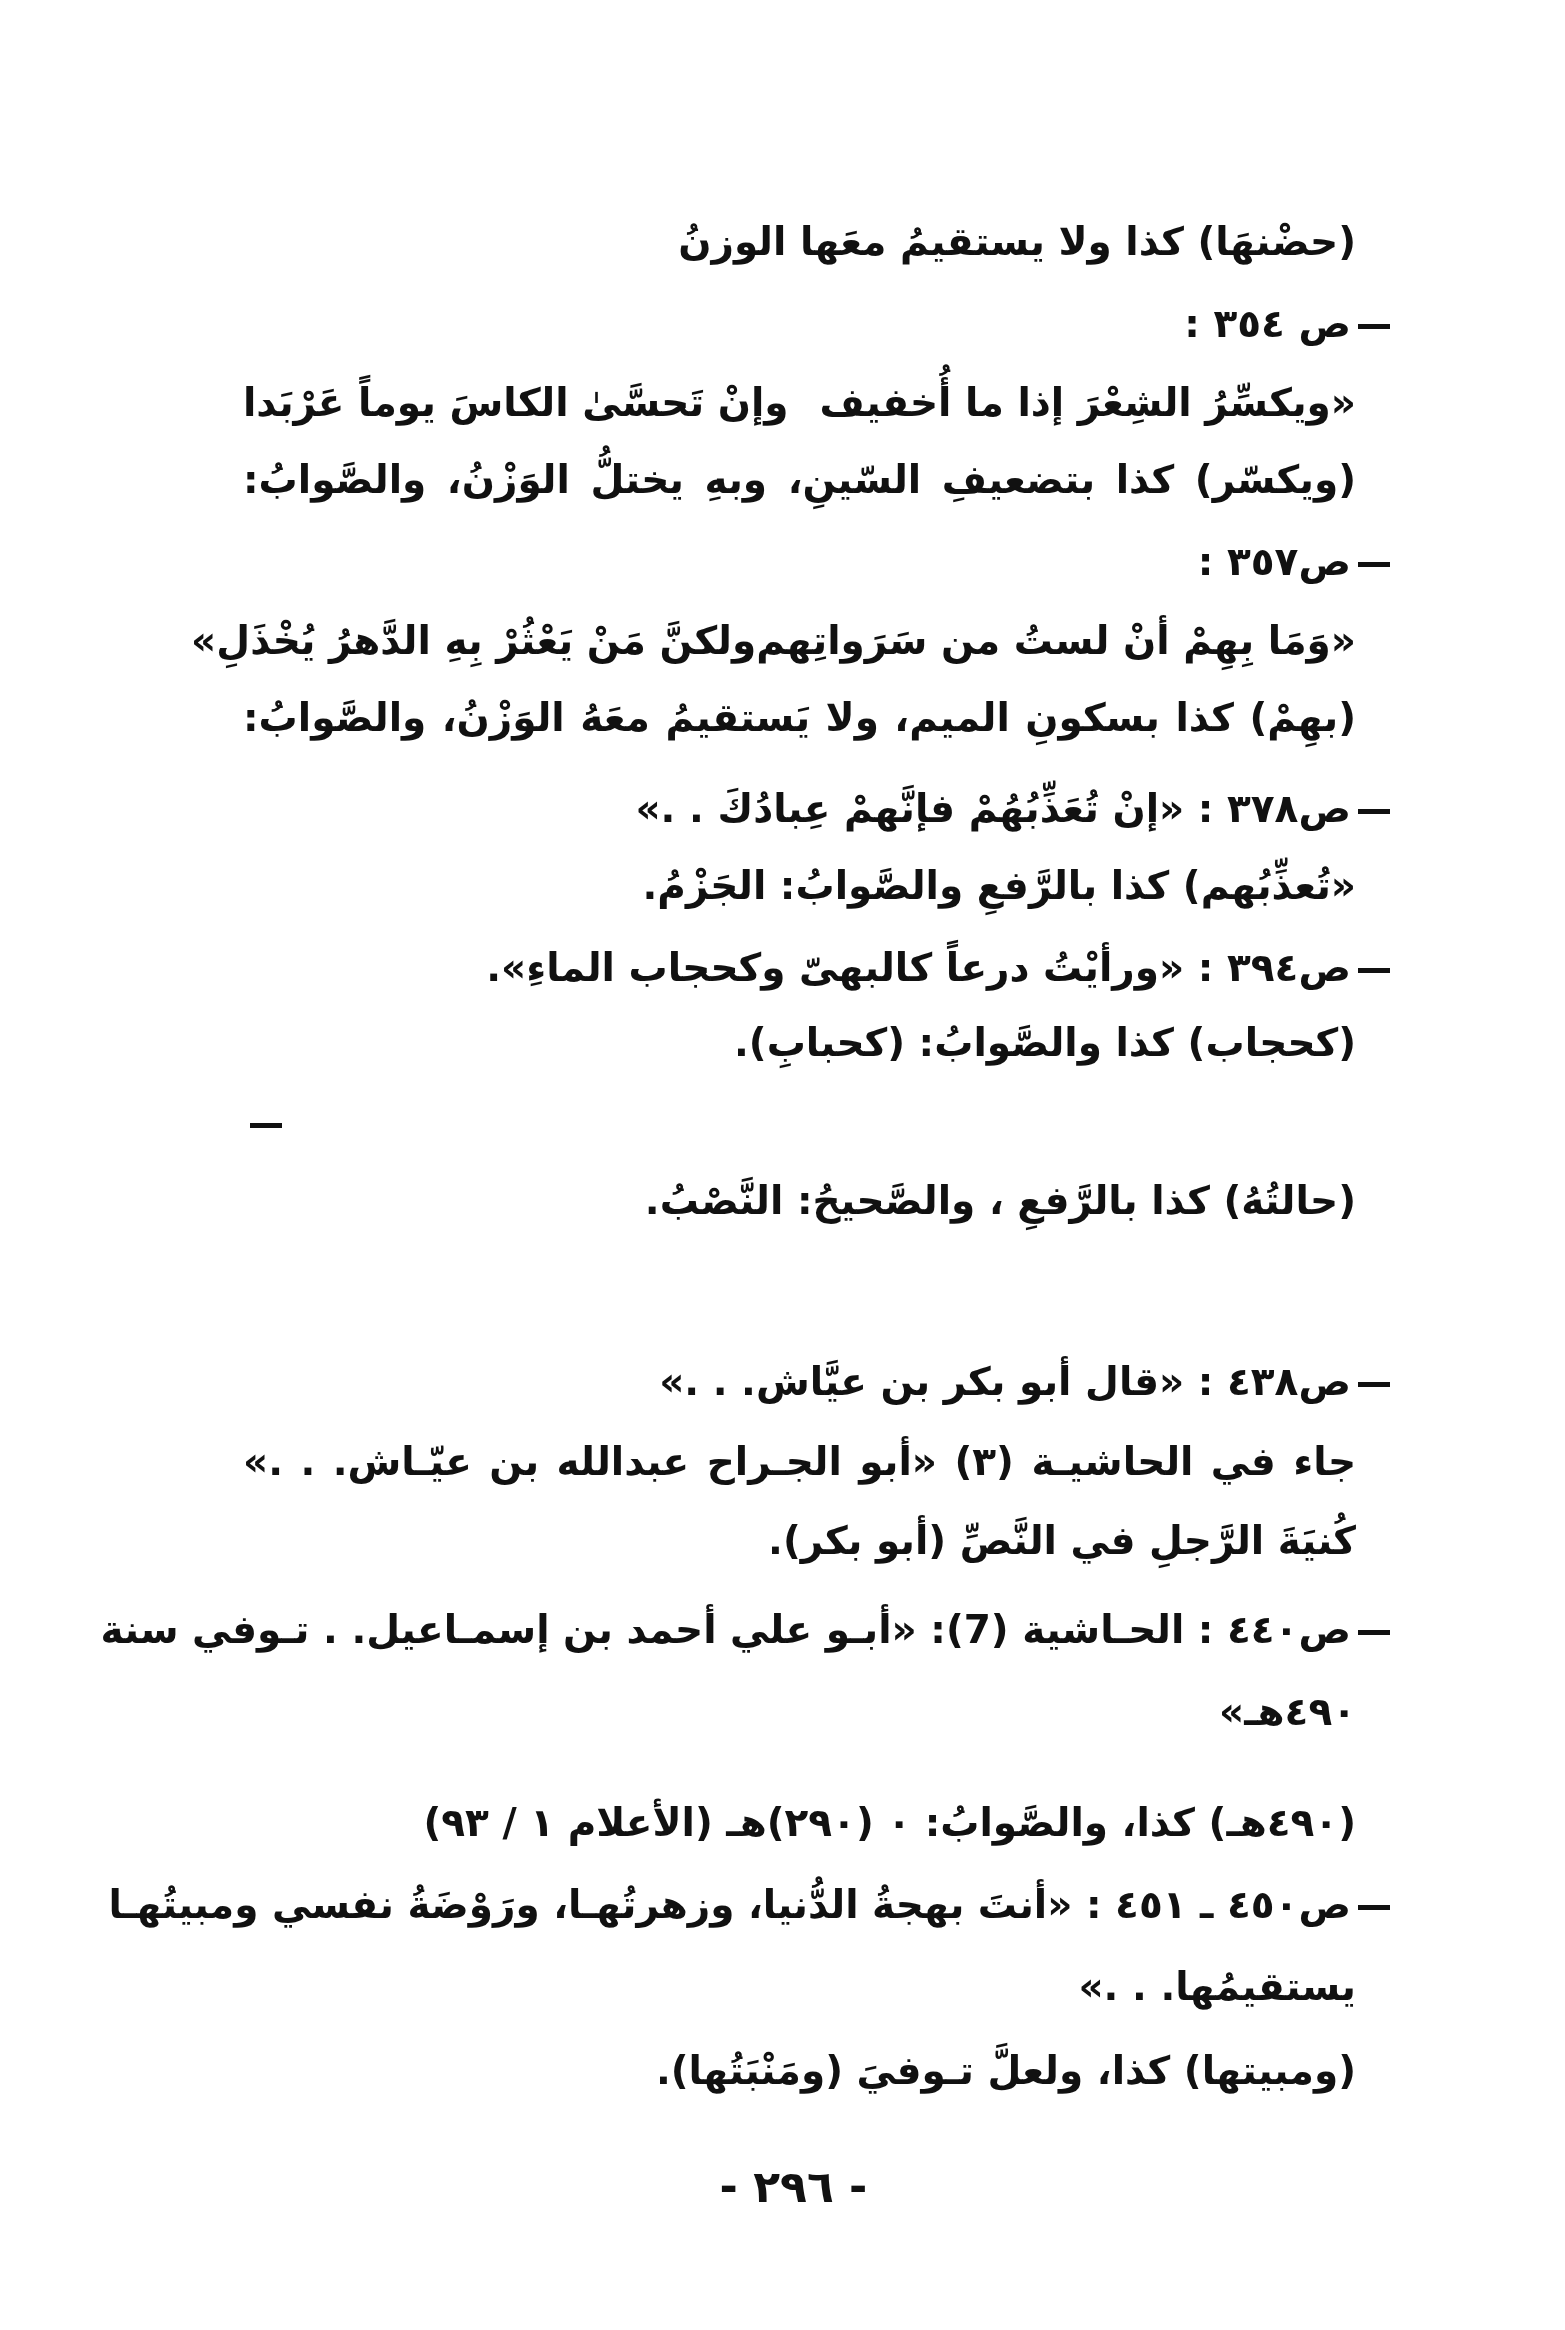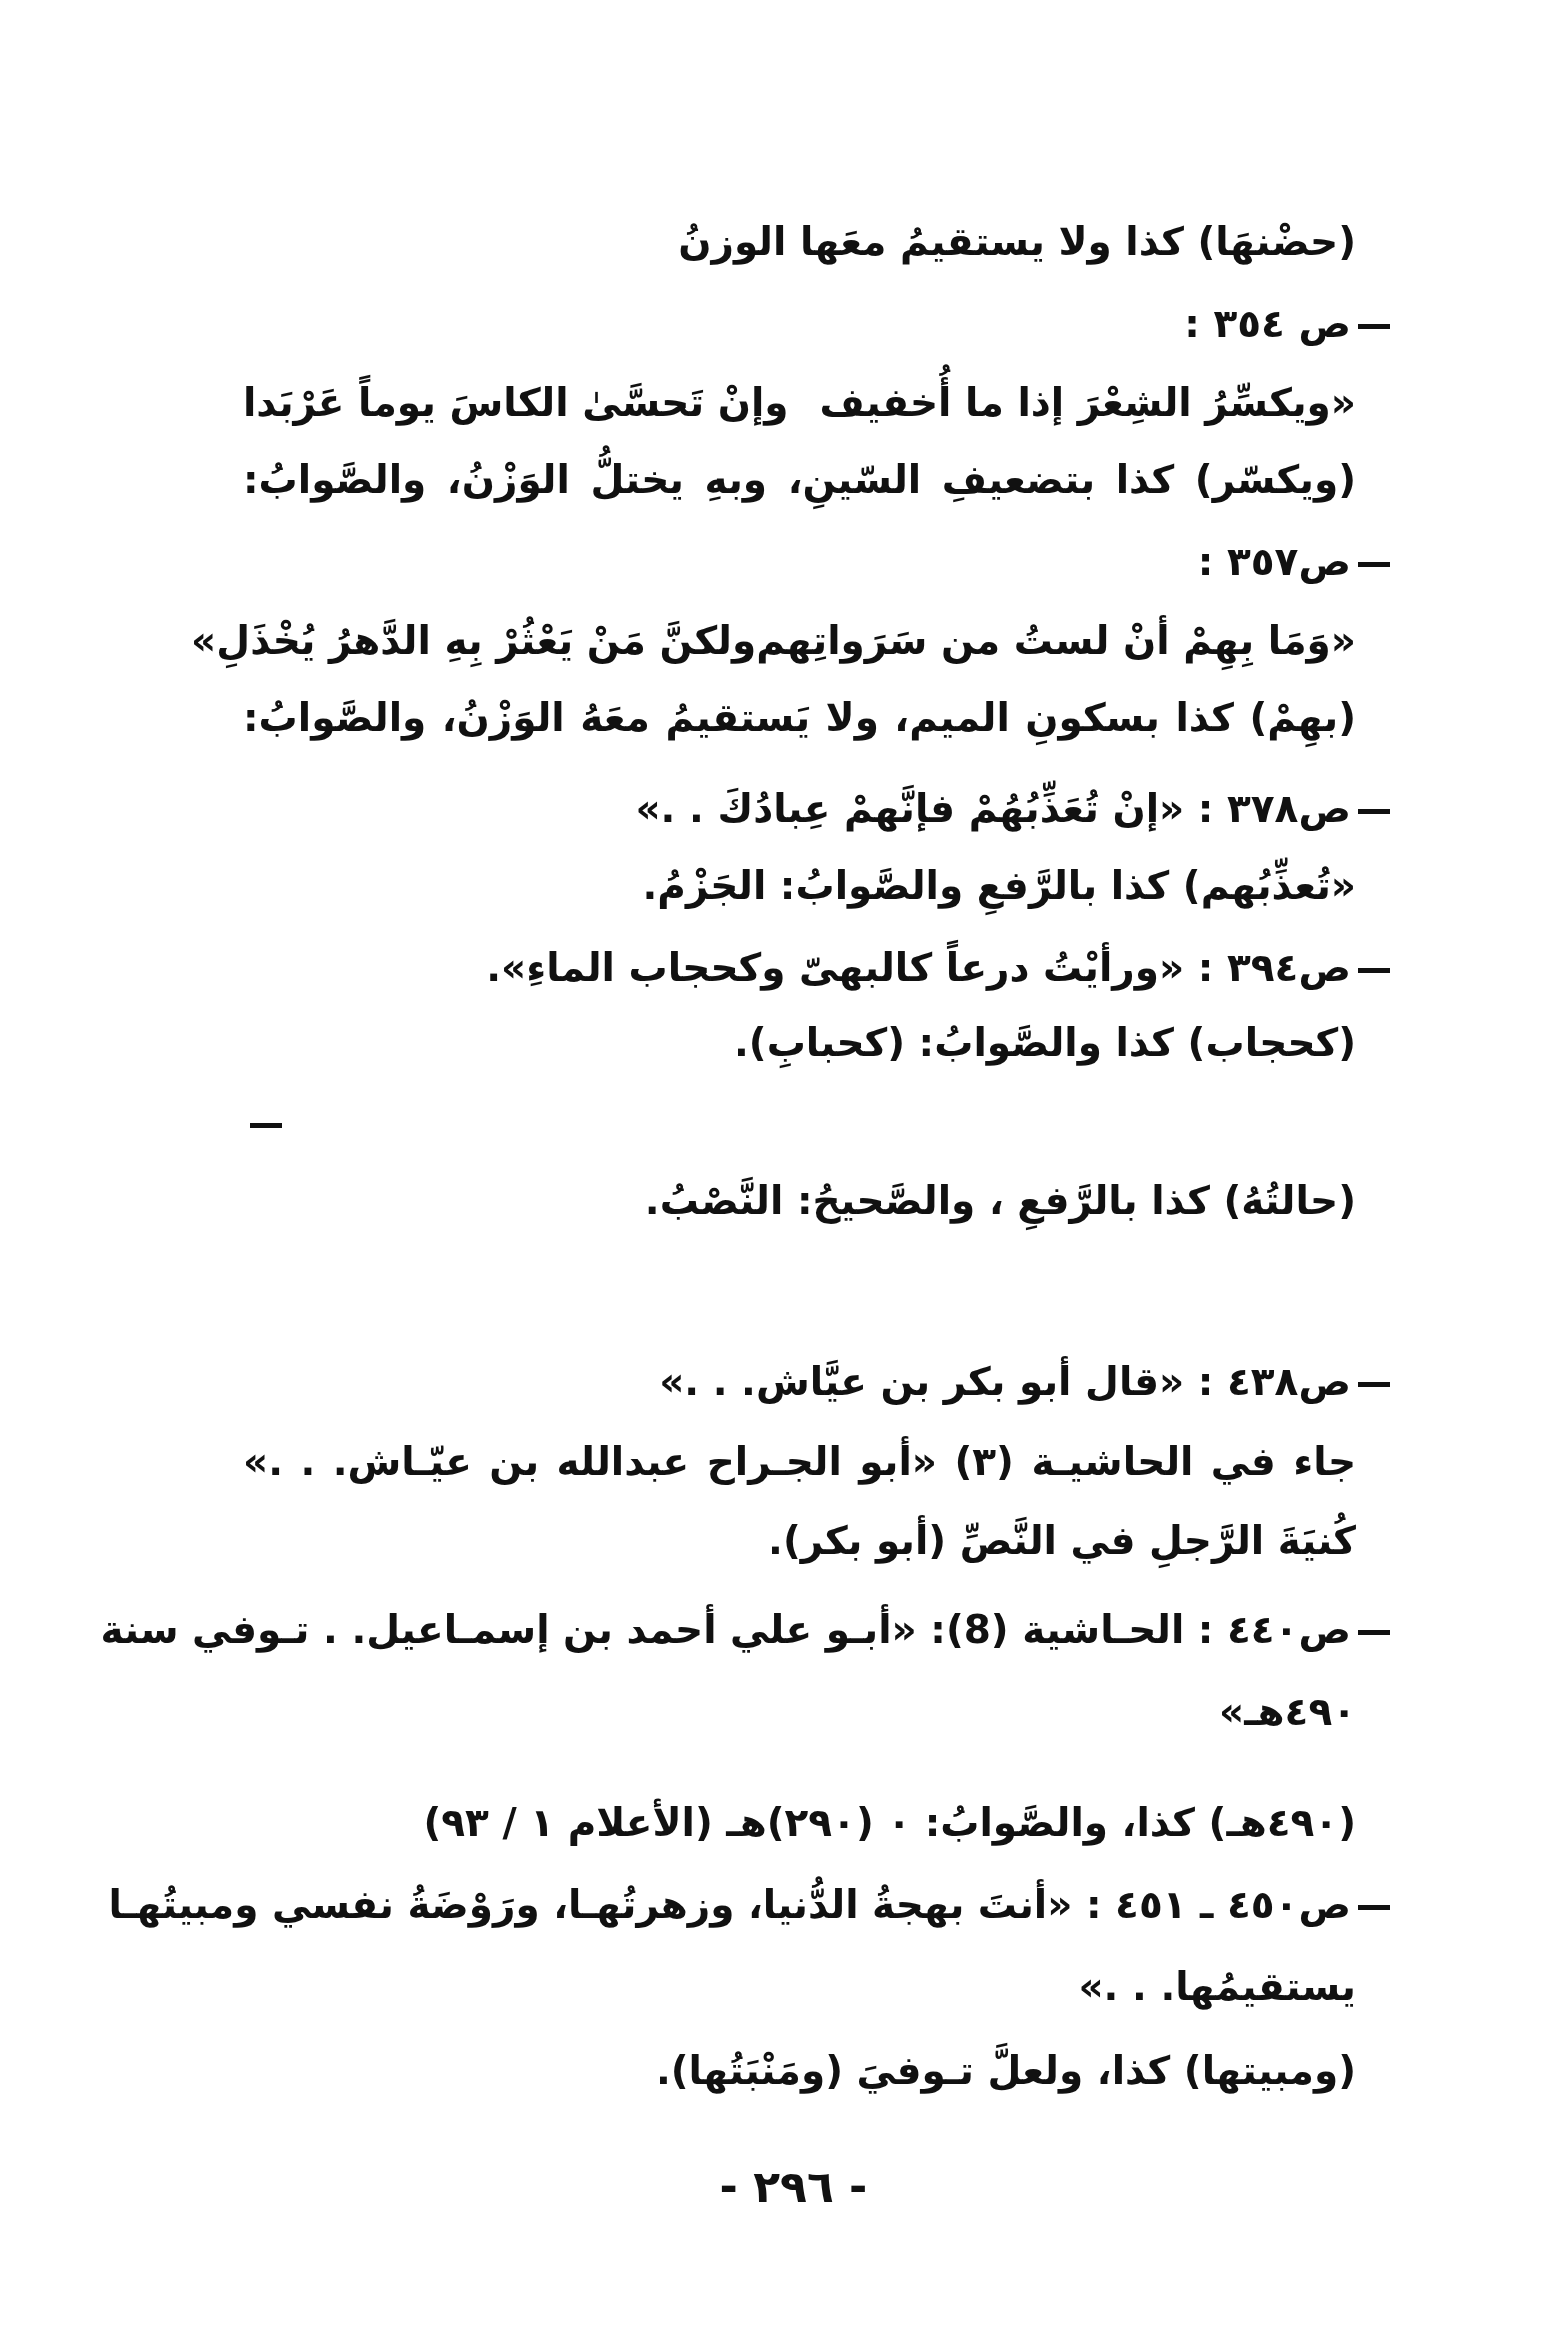--- a/index.html
+++ b/index.html
@@ -70,21 +70,21 @@
   <div class="line heading" style="top:1087px; left:232px"><span class="dash"></span></div>
 
   <div class="line body-line" style="top:1165px">(حالتُهُ) كذا بالرَّفعِ ، والصَّحيحُ: النَّصْبُ.</div>
 
   <div class="line heading" style="top:1346px"><span class="dash"></span><span>ص٤٣٨ : «قال أبو بكر بن عيَّاش. . .»</span></div>
 
   <div class="line full" style="top:1426px">جاء في الحاشيـة (٣) «أبو الجـراح عبدالله بن عيّـاش. . .» وواضحٌ أنَّ</div>
 
   <div class="line body-line" style="top:1505px">كُنيَةَ الرَّجلِ في النَّصِّ (أبو بكر).</div>
 
-  <div class="line heading" style="top:1594px; left:232px"><span class="dash"></span><span>ص٤٤٠ : الحـاشية (8): «أبـو علي أحمد بن إسمـاعيل. . تـوفي سنة</span></div>
+  <div class="line heading" style="top:1594px; left:232px"><span class="dash"></span><span>ص٤٤٠ : الحـاشية (7): «أبـو علي أحمد بن إسمـاعيل. . تـوفي سنة</span></div>
 
   <div class="line body-line" style="top:1676px">٤٩٠هـ»</div>
 
   <div class="line body-line" style="top:1787px">(٤٩٠هـ) كذا، والصَّوابُ: ٠ (٢٩٠)هـ (الأعلام ١ / ٩٣)</div>
 
   <div class="line heading" style="top:1869px; left:232px"><span class="dash"></span><span>ص٤٥٠ ـ ٤٥١ : «أنتَ بهجةُ الدُّنيا، وزهرتُهـا، ورَوْضَةُ نفسي ومبيتُهـا</span></div>
 
   <div class="line body-line" style="top:1951px">يستقيمُها. . .»</div>
 
   <div class="line body-line" style="top:2035px">(ومبيتها) كذا، ولعلَّ تـوفيَ (ومَنْبَتُها).</div>

